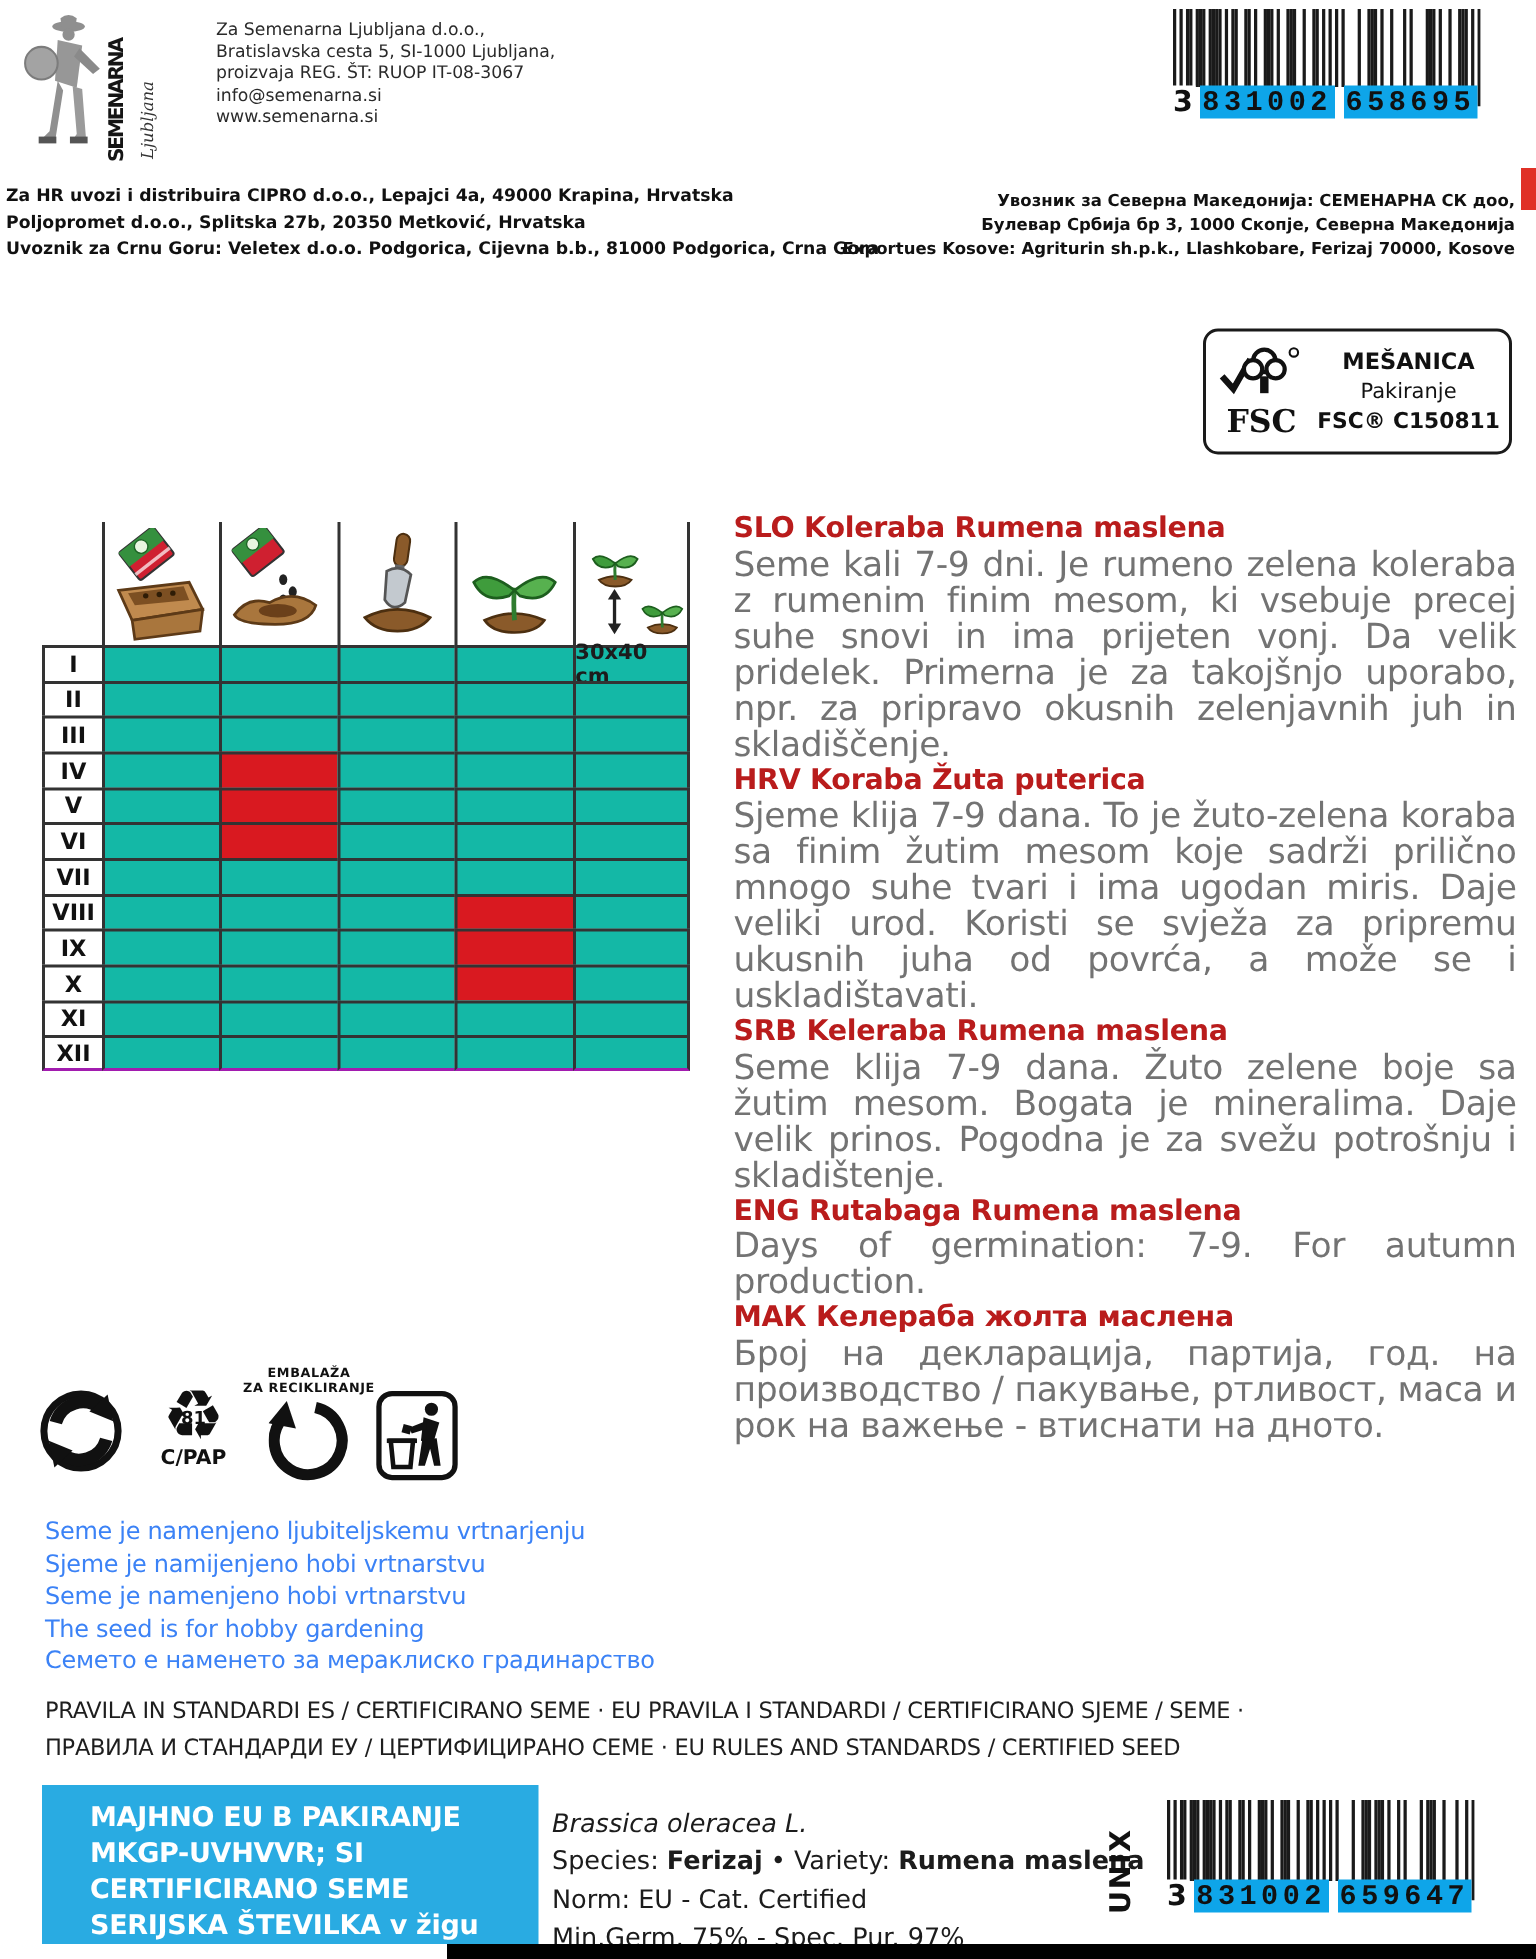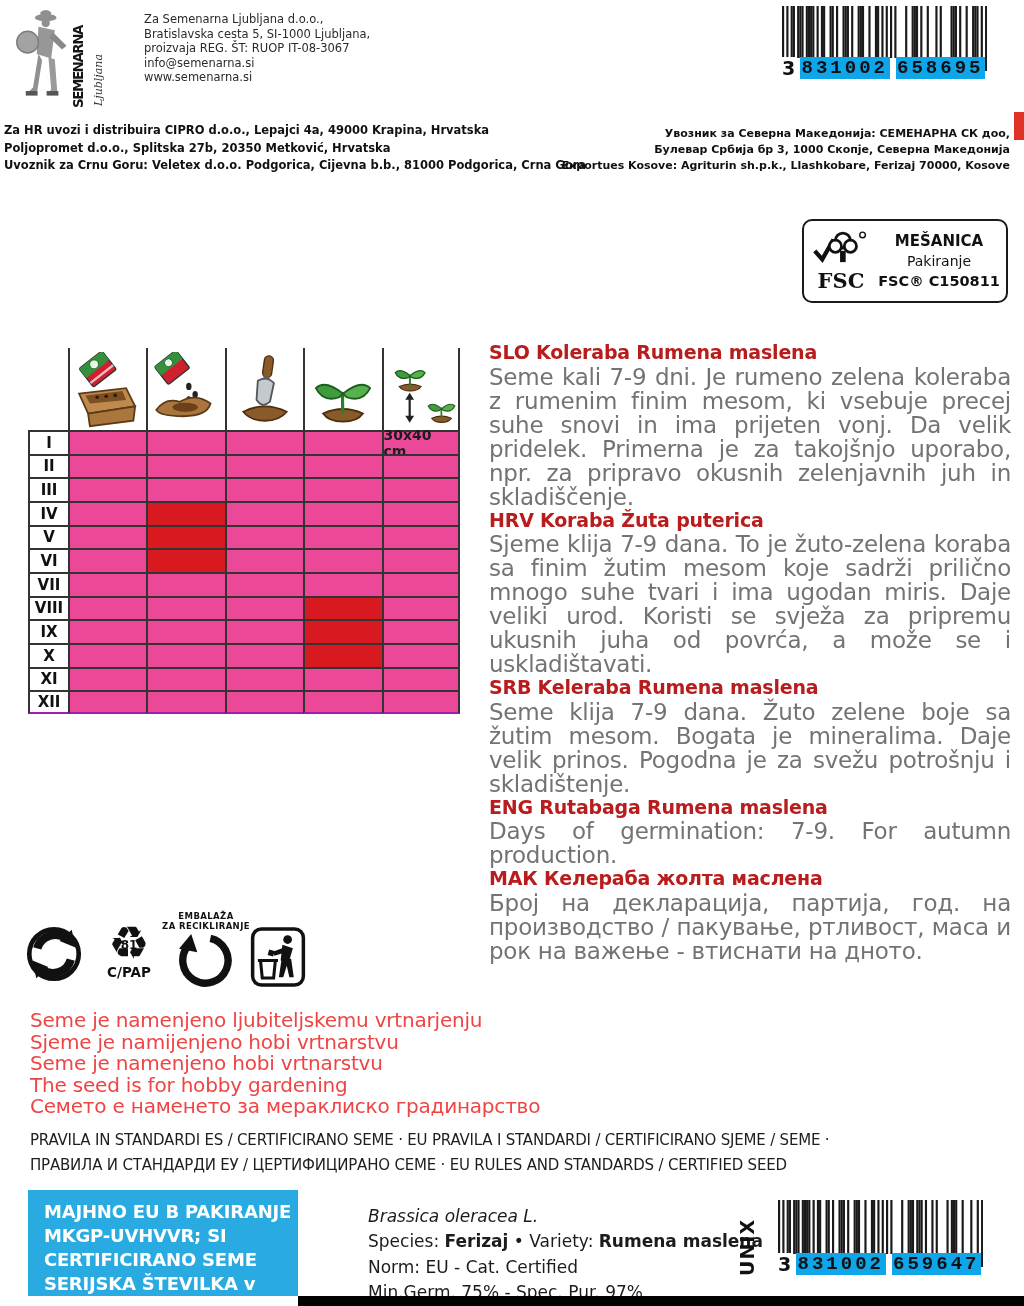--- a/index.html
+++ b/index.html
@@ -43,47 +43,47 @@
   .calendar{position:absolute;left:28px;top:348px;width:436px;height:368px;}
   .cal-header{position:absolute;left:40px;top:0;display:grid;grid-template-columns:repeat(5,78.4px);height:82px;}
   .cal-hcell{border-left:2px solid #333;display:flex;align-items:flex-end;justify-content:center;padding-bottom:2px;}
   .cal-hcell:last-child{border-right:2px solid #333;}
   .cal-body{position:absolute;left:0;top:82px;display:grid;grid-template-columns:40px repeat(5,78.4px);
             grid-auto-rows:23.66px;}
   .cal-body>div{border-left:2px solid #333;border-top:2px solid #333;box-sizing:border-box;}
   .cal-body>div:nth-child(6n){border-right:2px solid #333;}
   .cal-body>div:nth-last-child(-n+6){border-bottom:2px solid #a21caf;}
   .cal-label{background:#fff;font-weight:bold;font-size:15px;color:#111;display:flex;align-items:center;justify-content:center;}
-  .cal-cell{background:#ec4899;}
+  .cal-cell{background:#14b8a6;}
   .cal-cell.red{background:#d91920;}
   .cal-cell.spacing{display:flex;align-items:center;justify-content:center;font-weight:bold;font-size:14px;color:#1c1c1c;}
 
   
   .descriptions{position:absolute;left:489px;top:341px;width:522px;}
   .desc-title{font-size:19px;font-weight:bold;color:#b91c1c;margin:0;line-height:23.5px;letter-spacing:-0.2px;}
   .desc-body{font-size:23px;line-height:24px;color:#737373;text-align:justify;margin:0;letter-spacing:-0.25px;}
 
   
   .green-dot{position:absolute;left:26px;top:926px;}
   .mobius{position:absolute;left:100px;top:918px;width:58px;text-align:center;}
   .mob-sym{font-size:46px;line-height:50px;color:#111;display:block;}
   .mob-code{position:absolute;left:0;right:0;top:20px;font-size:12px;font-weight:bold;color:#111;}
   .mob-mat{font-size:13.5px;font-weight:bold;margin-top:-4px;color:#111;}
   .embalaza{position:absolute;left:160px;top:912px;width:92px;text-align:center;}
   .emb-label{font-size:8.5px;font-weight:bold;line-height:9.5px;letter-spacing:0.4px;color:#111;}
   .embalaza svg{margin-top:2px;}
   .tidyman{position:absolute;left:250px;top:926px;}
 
   
-  .hobby{position:absolute;left:30px;top:1010px;font-size:20px;line-height:21.5px;color:#ef4444;letter-spacing:-0.2px;}
+  .hobby{position:absolute;left:30px;top:1010px;font-size:16px;line-height:21.5px;color:#3b82f6;letter-spacing:-0.2px;}
   .rules{position:absolute;left:30px;top:1128px;font-size:15px;line-height:24.5px;color:#1e1e1e;letter-spacing:-0.2px;}
 
   
-  .blue-box{position:absolute;left:28px;top:1190px;width:270px;height:106px;background:#29abe2;
-            box-sizing:border-box;padding:10px 0 0 16px;}
+  .blue-box{position:absolute;left:28px;top:1190px;width:331px;height:106px;background:#29abe2;
+            box-sizing:border-box;padding:10px 0 0 32px;}
   .blue-box div{color:#fff;font-weight:bold;font-size:18px;line-height:24px;letter-spacing:-0.2px;}
   .species{position:absolute;left:368px;top:1204px;font-size:17px;line-height:25.4px;color:#1c1c1c;}
   .latin{font-style:italic;}
   .unix{position:absolute;left:736px;top:1208px;height:68px;writing-mode:vertical-rl;transform:rotate(180deg);
         font-size:19px;font-weight:bold;letter-spacing:1px;color:#111;}
   .bottom-bar{position:absolute;left:298px;top:1296px;width:726px;height:10px;background:#000;}
 </style>
 </head>
 <body>
 

